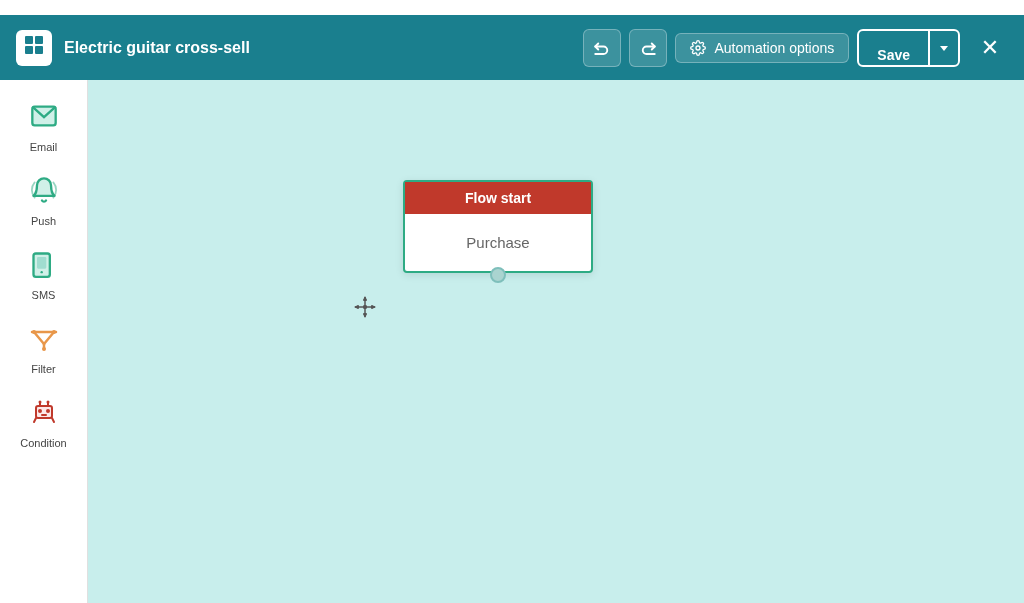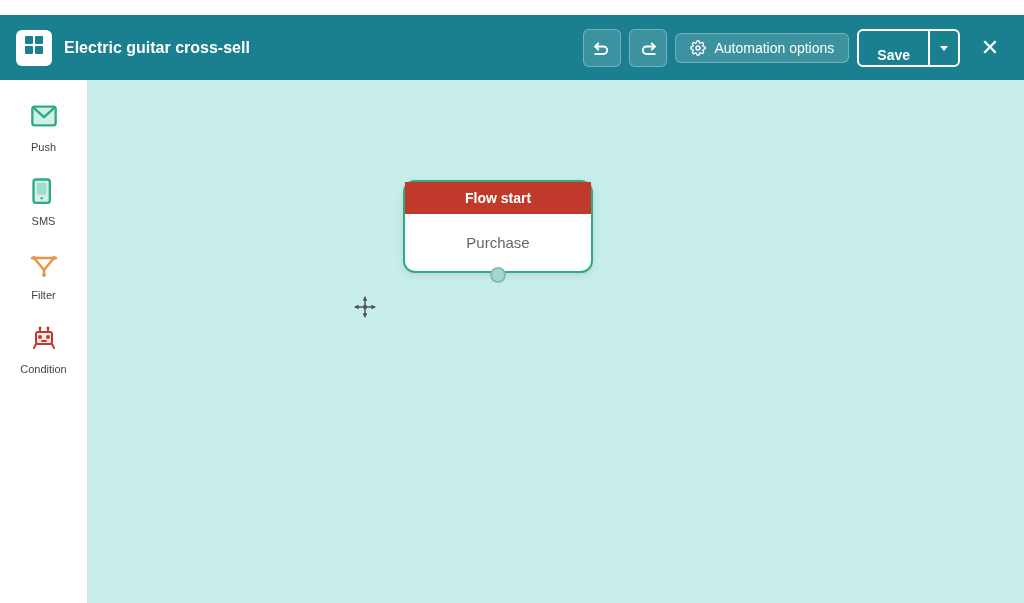--- a/index.html
+++ b/index.html
@@ -163,21 +163,21 @@
     }
 
     
     .flow-node {
       position: absolute;
       left: 315px;
       top: 100px;
       width: 190px;
       background: white;
       border: 2px solid #2eab84;
-      border-radius: 12px;
+      border-radius: 4px;
       overflow: visible;
       box-shadow: 0 2px 8px rgba(0,0,0,0.1);
     }
     .flow-node-header {
       background: #c0392b;
       color: white;
       text-align: center;
       padding: 8px 12px;
       font-size: 14px;
       font-weight: 600;
@@ -265,23 +265,35 @@
 
   <aside class="sidebar">
 
     <div class="sidebar-item">
       <span class="sidebar-icon icon-email">
         <svg width="28" height="28" viewBox="0 0 24 24" fill="none">
           <rect x="2" y="4" width="20" height="16" rx="2" fill="#d0f0e8" stroke="#2eab84" stroke-width="2"></rect>
           <polyline points="2,4 12,13 22,4" stroke="#2eab84" stroke-width="2" fill="none"></polyline>
         </svg>
       </span>
+      <span class="sidebar-item-label">Email</span>
+    </div>
+
+    <div class="sidebar-item">
+      <span class="sidebar-icon icon-push">
+        <svg width="28" height="28" viewBox="0 0 24 24" fill="none">
+          <path d="M18 8A6 6 0 0 0 6 8c0 7-3 9-3 9h18s-3-2-3-9" stroke="#2eab84" stroke-width="2" stroke-linecap="round" stroke-linejoin="round" fill="#d0f0e8"></path>
+          <path d="M13.73 21a2 2 0 0 1-3.46 0" stroke="#2eab84" stroke-width="2" stroke-linecap="round"></path>
+
+          <path d="M20 5.5a10 10 0 0 1 0 13" stroke="#2eab84" stroke-width="1.5" stroke-linecap="round" fill="none" opacity="0.5"></path>
+          <path d="M4 5.5a10 10 0 0 0 0 13" stroke="#2eab84" stroke-width="1.5" stroke-linecap="round" fill="none" opacity="0.5"></path>
+        </svg>
+      </span>
       <span class="sidebar-item-label">Push</span>
     </div>
-
 
     <div class="sidebar-item">
       <span class="sidebar-icon icon-sms">
         <svg width="28" height="28" viewBox="0 0 24 24" fill="none">
           <rect x="3" y="3" width="14" height="20" rx="2" fill="#d0f0e8" stroke="#2eab84" stroke-width="2"></rect>
           <rect x="6" y="6" width="8" height="10" rx="1" fill="#a0ddd0"></rect>
           <circle cx="10" cy="19" r="1" fill="#2eab84"></circle>
         </svg>
       </span>
       <span class="sidebar-item-label">SMS</span>

